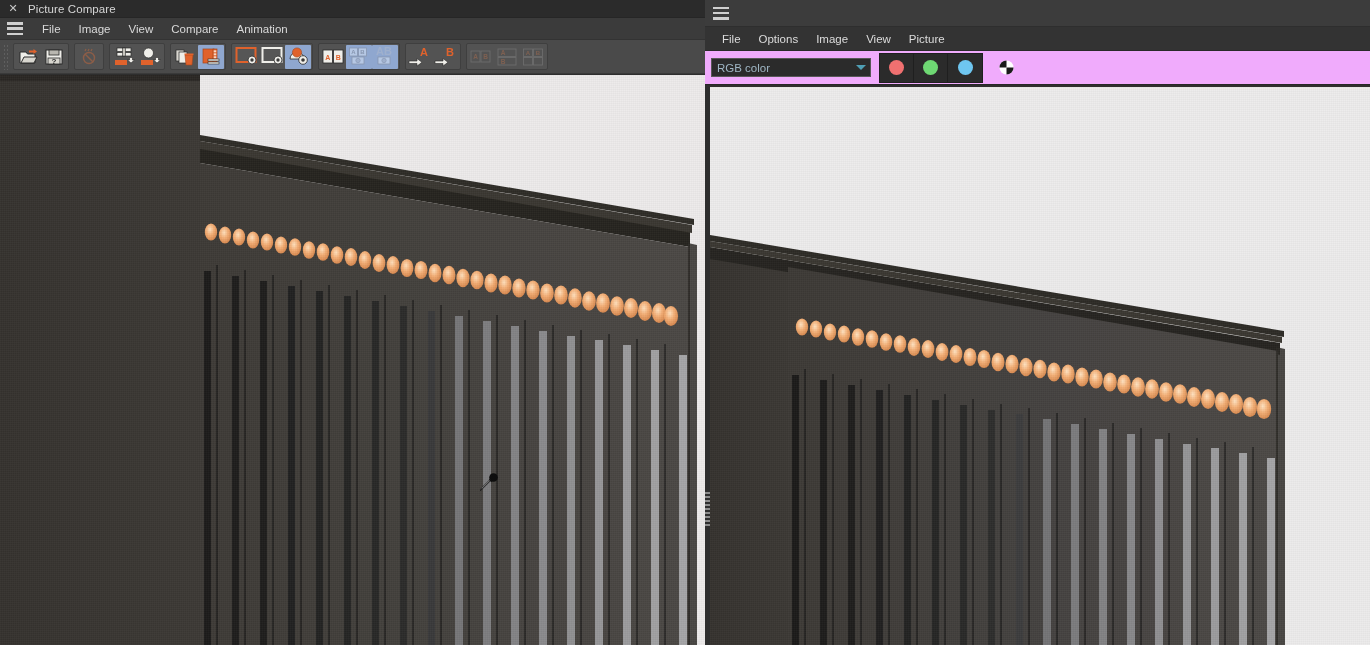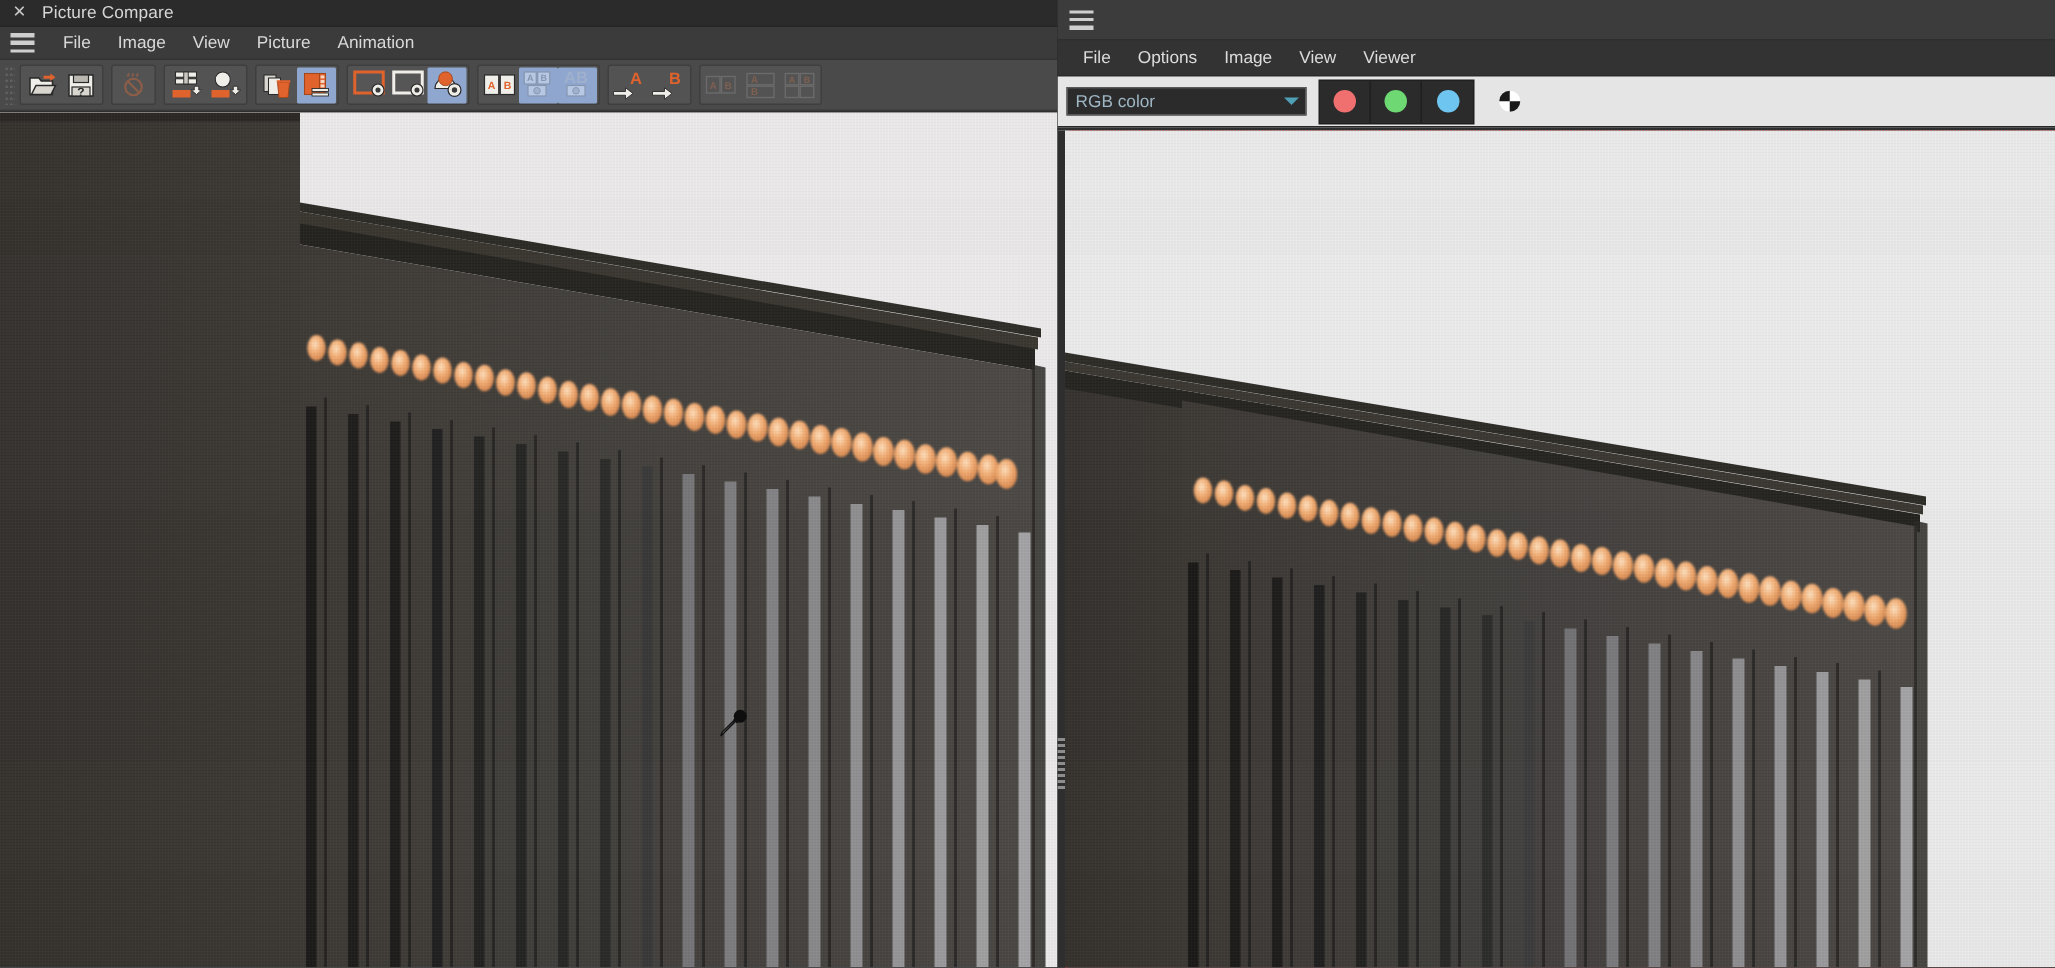--- a/index.html
+++ b/index.html
@@ -129,21 +129,21 @@
     height: 24px; background: #333333;
     display: flex; align-items: center; padding-left: 8px;
     border-bottom: 1px solid #2a2a2a;
   }
   .r-menu-item {
     color: #dcdcdc; font-size: 11.5px;
     padding: 0 9px; line-height: 24px; cursor: pointer;
   }
 
   .r-toolbar {
-    height: 34px; background: #e5e5e5;
+    height: 34px; background: #f0abfc;
     display: flex; align-items: center; padding-left: 6px;
     gap: 0;
     border-bottom: 1px solid #272727;
   }
   .combo {
     width: 160px; height: 19px;
     background: #2b2b2b;
     border: 1px solid #585858;
     display: flex; align-items: center;
     padding: 0 4px 0 5px;
@@ -221,21 +221,21 @@
 
     <div class="menubar">
       <div class="hamburger">
           <i></i>
           <i></i>
           <i></i>
         </div>
       <div class="menu-item">File</div>
       <div class="menu-item">Image</div>
       <div class="menu-item">View</div>
-      <div class="menu-item">Picture</div>
+      <div class="menu-item">Compare</div>
       <div class="menu-item">Animation</div>
     </div>
 
     <div class="toolbar">
       <div class="grip"></div>
 
       <div class="tgroup">
         <div class="tbtn">
           <svg width="20" height="18" viewBox="0 0 20 18">
             <path d="M2 4h6l1.5 2H17v9H2z" fill="#efeee9" stroke="#2a2a2a" stroke-width="1"></path>
@@ -552,21 +552,21 @@
           <i></i>
           <i></i>
         </div>
     </div>
 
     <div class="r-menubar">
       <div class="r-menu-item">File</div>
       <div class="r-menu-item">Options</div>
       <div class="r-menu-item">Image</div>
       <div class="r-menu-item">View</div>
-      <div class="r-menu-item">Viewer</div>
+      <div class="r-menu-item">Picture</div>
     </div>
 
     <div class="r-toolbar">
       <div class="combo">
         <span class="combo-val">RGB color</span>
         <span class="combo-arrow"></span>
       </div>
       <div class="cgroup">
         <div class="cbtn">
           <span class="swatch" style="background:#f07070"></span>

